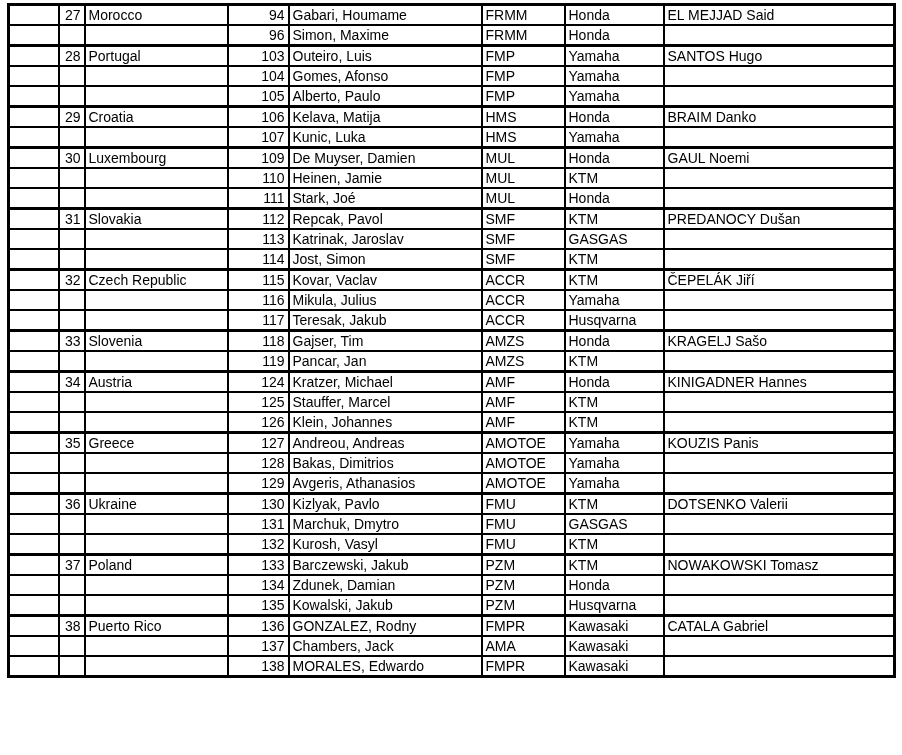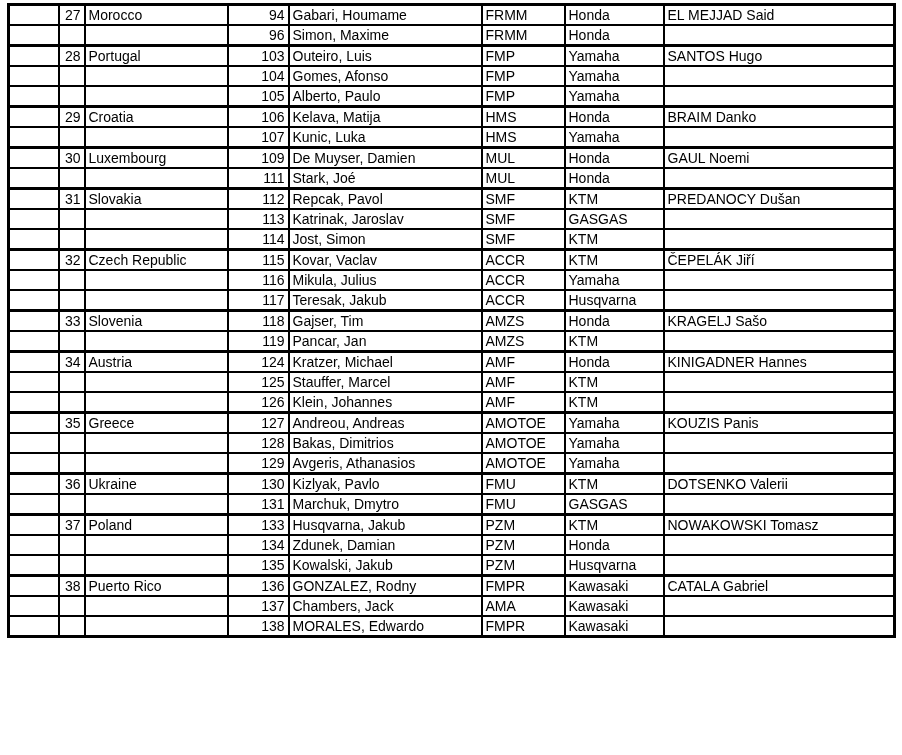--- a/index.html
+++ b/index.html
@@ -142,20 +142,30 @@
           <td class="c-num">109</td>
           <td class="c-text">De Muyser, Damien</td>
           <td class="c-text">MUL</td>
           <td class="c-text">Honda</td>
           <td class="c-text">GAUL Noemi</td>
         </tr>
         <tr>
           <td class="c-spacer"></td>
           <td class="c-num"></td>
           <td class="c-text"></td>
+          <td class="c-num">110</td>
+          <td class="c-text">Heinen, Jamie</td>
+          <td class="c-text">MUL</td>
+          <td class="c-text">KTM</td>
+          <td class="c-text"></td>
+        </tr>
+        <tr>
+          <td class="c-spacer"></td>
+          <td class="c-num"></td>
+          <td class="c-text"></td>
           <td class="c-num">111</td>
           <td class="c-text">Stark, Joé</td>
           <td class="c-text">MUL</td>
           <td class="c-text">Honda</td>
           <td class="c-text"></td>
         </tr>
         <tr class="group-start">
           <td class="c-spacer"></td>
           <td class="c-num">31</td>
           <td class="c-text">Slovakia</td>
@@ -308,26 +318,36 @@
         <tr>
           <td class="c-spacer"></td>
           <td class="c-num"></td>
           <td class="c-text"></td>
           <td class="c-num">131</td>
           <td class="c-text">Marchuk, Dmytro</td>
           <td class="c-text">FMU</td>
           <td class="c-text">GASGAS</td>
           <td class="c-text"></td>
         </tr>
+        <tr>
+          <td class="c-spacer"></td>
+          <td class="c-num"></td>
+          <td class="c-text"></td>
+          <td class="c-num">132</td>
+          <td class="c-text">Kurosh, Vasyl</td>
+          <td class="c-text">FMU</td>
+          <td class="c-text">KTM</td>
+          <td class="c-text"></td>
+        </tr>
         <tr class="group-start">
           <td class="c-spacer"></td>
           <td class="c-num">37</td>
           <td class="c-text">Poland</td>
           <td class="c-num">133</td>
-          <td class="c-text">Husqvarna, Jakub</td>
+          <td class="c-text">Barczewski, Jakub</td>
           <td class="c-text">PZM</td>
           <td class="c-text">KTM</td>
           <td class="c-text">NOWAKOWSKI Tomasz</td>
         </tr>
         <tr>
           <td class="c-spacer"></td>
           <td class="c-num"></td>
           <td class="c-text"></td>
           <td class="c-num">134</td>
           <td class="c-text">Zdunek, Damian</td>

